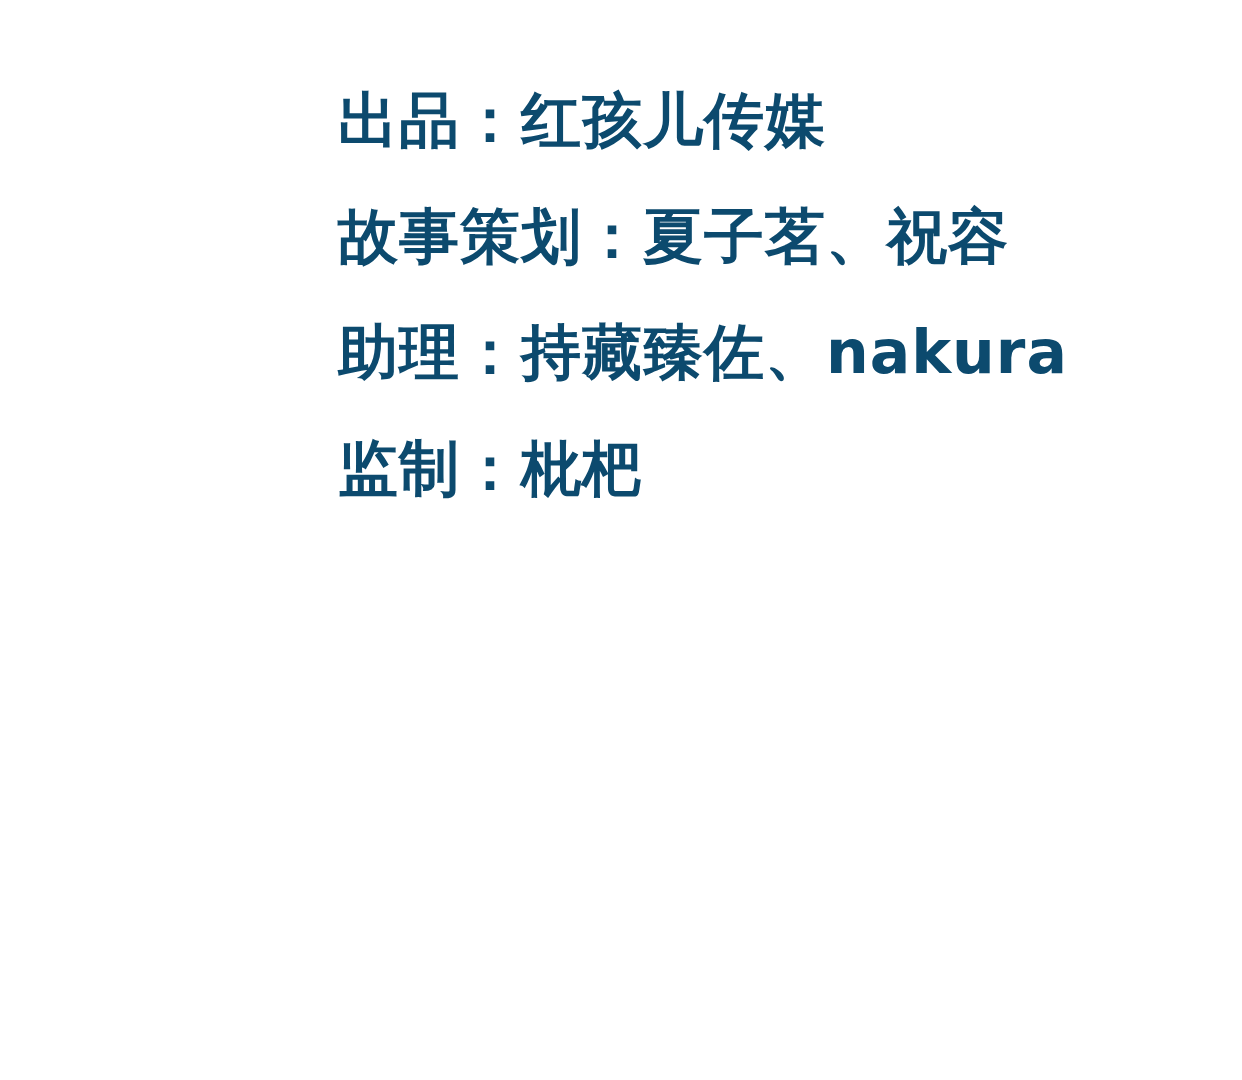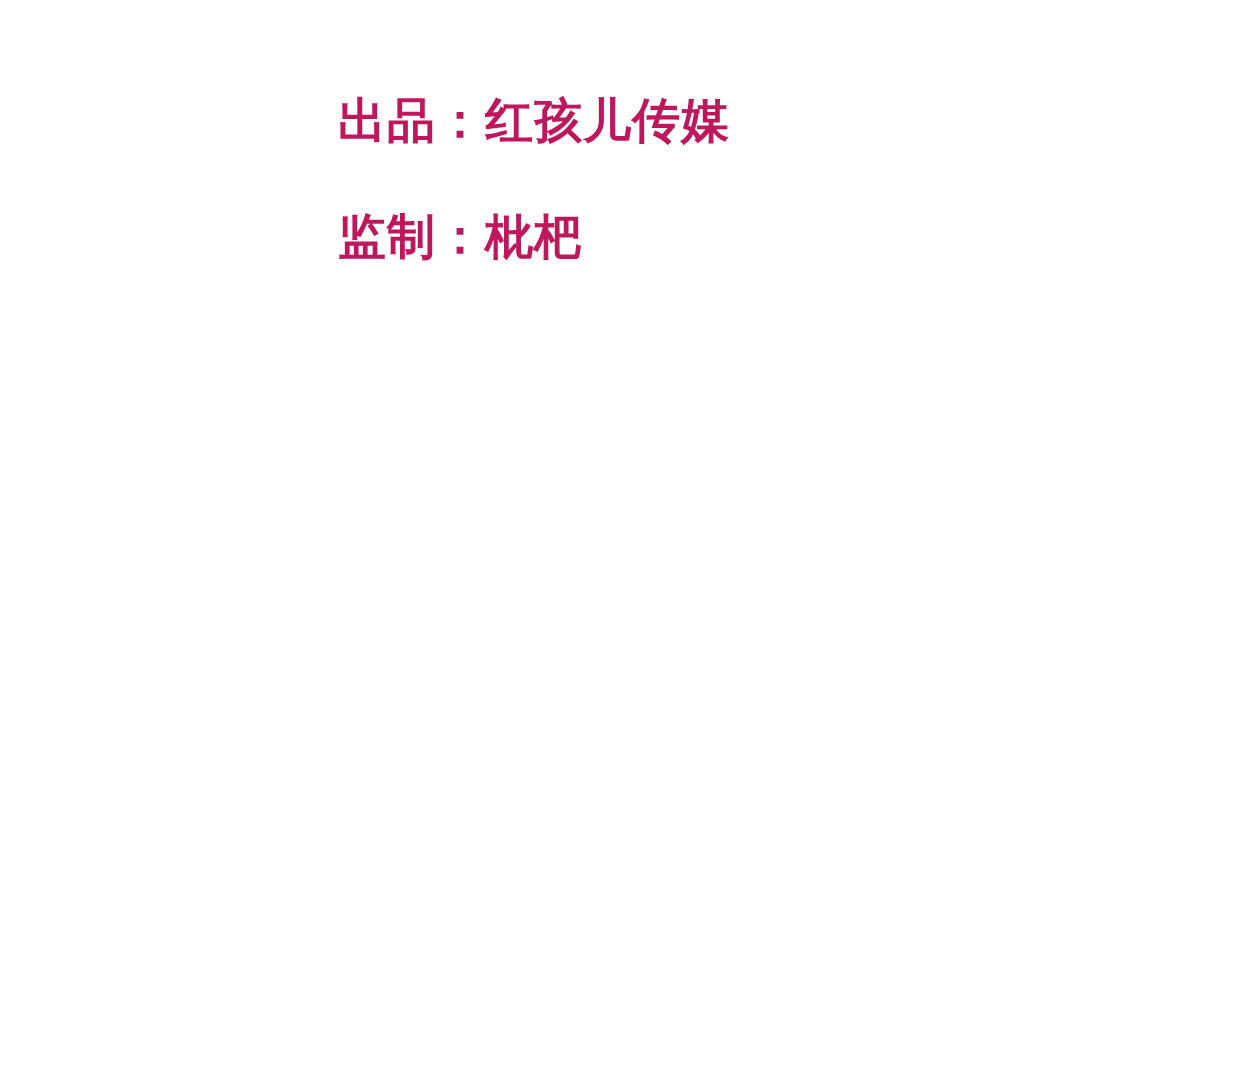--- a/index.html
+++ b/index.html
@@ -20,28 +20,30 @@
   .credits-list {
     position: absolute;
     left: 338px;
     top: 62px;
     display: flex;
     flex-direction: column;
   }
   .credit-line {
     height: 116px;
     line-height: 116px;
-    font-size: 48px;
+    font-size: 60px;
     font-weight: 700;
-    color: #be185d;
+    color: #0c4a6e;
     letter-spacing: 1px;
     white-space: nowrap;
   }
 </style>
 </head>
 <body>
 
 <div class="credits-page">
   <div class="credits-list">
     <div class="credit-line">出品：红孩儿传媒</div>
+    <div class="credit-line">故事策划：夏子茗、祝容</div>
+    <div class="credit-line">助理：持藏臻佐、nakura</div>
     <div class="credit-line">监制：枇杷</div>
   </div>
 </div>
 
 </body></html>

